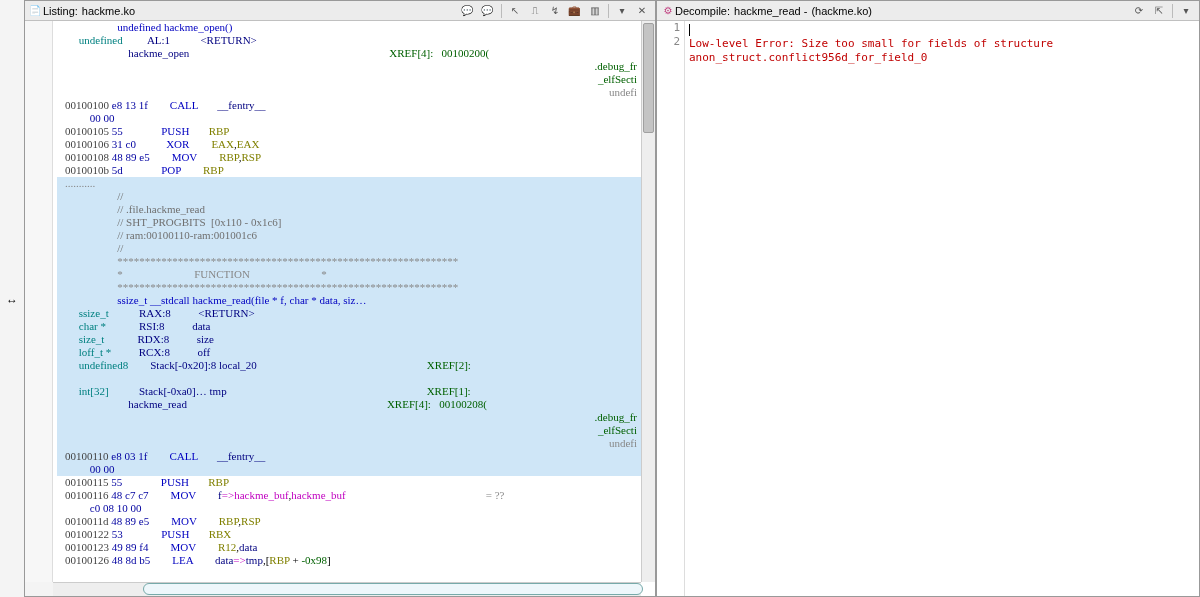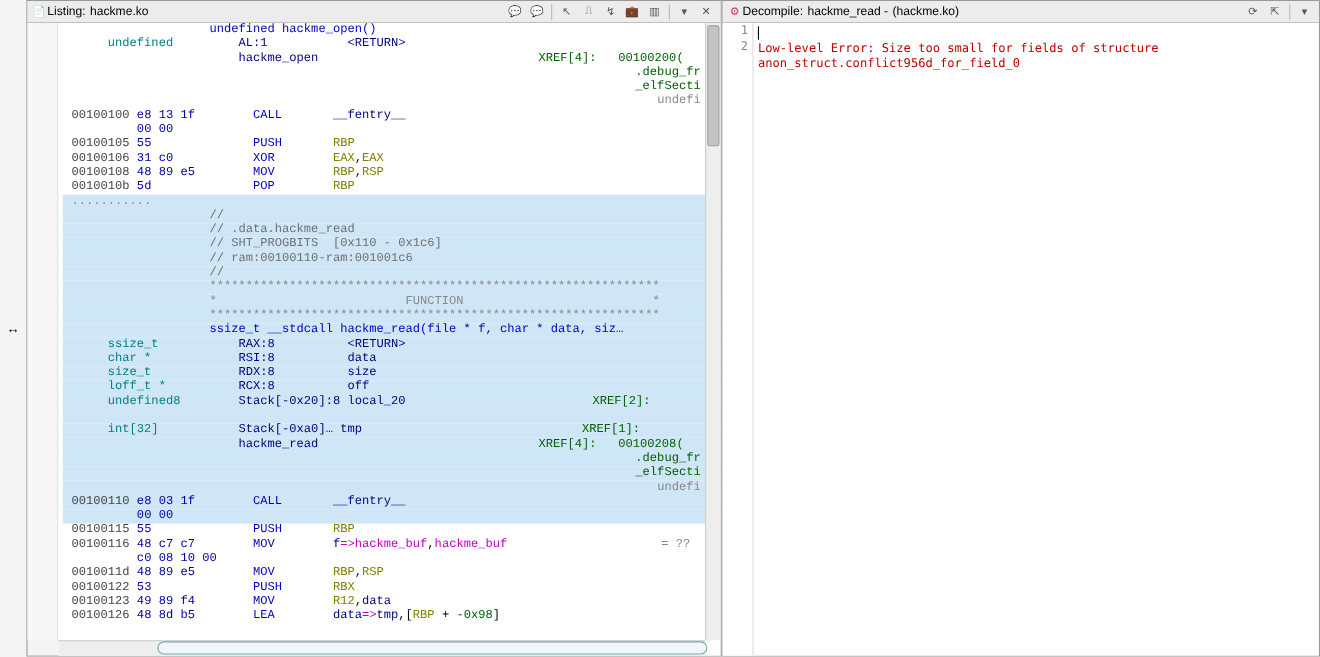--- a/index.html
+++ b/index.html
@@ -8,21 +8,21 @@
 .left-panel{width:632px;border:1px solid #999;display:flex;flex-direction:column;position:relative}
 .gap{width:24px;position:relative;display:flex;align-items:center;justify-content:center}
 .gap-arrow{font-size:12px;color:#000}
 .right-panel{flex:1;border:1px solid #999;display:flex;flex-direction:column}
 .title-bar{background:#ececec;border-bottom:1px solid #c0c0c0;height:20px;display:flex;align-items:center;padding:0 4px;font-size:11px}
 .title-text{display:flex;gap:4px;align-items:flex-end}
 .tb-icon{width:14px;height:14px;display:inline-flex;align-items:center;justify-content:center;font-size:10px}
 .tb-right{margin-left:auto;display:flex;gap:2px;align-items:center}
 .tb-btn{width:18px;height:16px;display:inline-flex;align-items:center;justify-content:center;font-size:10px;color:#555;cursor:pointer;border-radius:2px}
 .sep{width:1px;height:14px;background:#bbb;margin:0 2px}
-.code-area{flex:1;background:#fff;font-family:Liberation Mono, monospace;font-size:11px;line-height:13px;overflow:hidden;position:relative}
+.code-area{flex:1;background:#fff;font-family:Liberation Serif, serif;font-size:11px;line-height:13px;overflow:hidden;position:relative}
 .code-inner{padding-left:4px}
 .scrollbar-v{position:absolute;right:0;top:0;bottom:14px;width:14px;background:#eee;border-left:1px solid #ccc}
 .scrollbar-v .thumb{position:absolute;left:1px;right:1px;background:#c4c4c4;border:1px solid #a0a0a0;border-radius:2px}
 .scrollbar-h{position:absolute;left:0;right:14px;bottom:0;height:14px;background:#eee;border-top:1px solid #ccc}
 .hl{background:#cfe6f7}
 .row{white-space:pre;padding-left:8px}
 .c-keyword{color:#0000c0}
 .c-teal{color:#008080}
 .c-addr{color:#444}
 .c-bytes{color:#0000a0}
@@ -80,21 +80,21 @@
 <div class="row" style="text-align:right;padding-right:18px"><span class="c-type">_elfSecti</span></div>
 <div class="row" style="text-align:right;padding-right:18px"><span class="c-gray">undefi</span></div>
 <div class="row"><span class="c-addr">00100100 </span><span class="c-bytes">e8 13 1f</span><span>        </span><span class="c-mnem">CALL</span><span>       </span><span class="c-navy">__fentry__</span></div>
 <div class="row"><span class="c-addr">         </span><span class="c-bytes">00 00</span></div>
 <div class="row"><span class="c-addr">00100105 </span><span class="c-bytes">55</span><span>              </span><span class="c-mnem">PUSH</span><span>       </span><span class="c-olive">RBP</span></div>
 <div class="row"><span class="c-addr">00100106 </span><span class="c-bytes">31 c0</span><span>           </span><span class="c-mnem">XOR</span><span>        </span><span class="c-olive">EAX</span><span>,</span><span class="c-olive">EAX</span></div>
 <div class="row"><span class="c-addr">00100108 </span><span class="c-bytes">48 89 e5</span><span>        </span><span class="c-mnem">MOV</span><span>        </span><span class="c-olive">RBP</span><span>,</span><span class="c-olive">RSP</span></div>
 <div class="row"><span class="c-addr">0010010b </span><span class="c-bytes">5d</span><span>              </span><span class="c-mnem">POP</span><span>        </span><span class="c-olive">RBP</span></div>
 <div class="row hl"><span class="c-gray">...........</span></div>
 <div class="row hl"><span>                   </span><span class="c-comment">//</span></div>
-<div class="row hl"><span>                   </span><span class="c-comment">// .data.hackme_read</span></div>
+<div class="row hl"><span>                   </span><span class="c-comment">// .file.hackme_read</span></div>
 <div class="row hl"><span>                   </span><span class="c-comment">// SHT_PROGBITS  [0x110 - 0x1c6]</span></div>
 <div class="row hl"><span>                   </span><span class="c-comment">// ram:00100110-ram:001001c6</span></div>
 <div class="row hl"><span>                   </span><span class="c-comment">//</span></div>
 <div class="row hl"><span>                   </span><span class="stars">**************************************************************</span></div>
 <div class="row hl"><span>                   </span><span class="stars">*                          FUNCTION                          *</span></div>
 <div class="row hl"><span>                   </span><span class="stars">**************************************************************</span></div>
 <div class="row hl"><span>                   </span><span class="c-keyword">ssize_t __stdcall hackme_read(file * f, char * data, siz…</span></div>
 <div class="row hl"><span class="c-teal">     ssize_t           </span><span class="c-navy">RAX:8          </span><span class="c-navy">&lt;RETURN&gt;</span></div>
 <div class="row hl"><span class="c-teal">     char *            </span><span class="c-navy">RSI:8          </span><span class="c-navy">data</span></div>
 <div class="row hl"><span class="c-teal">     size_t            </span><span class="c-navy">RDX:8          </span><span class="c-navy">size</span></div>

